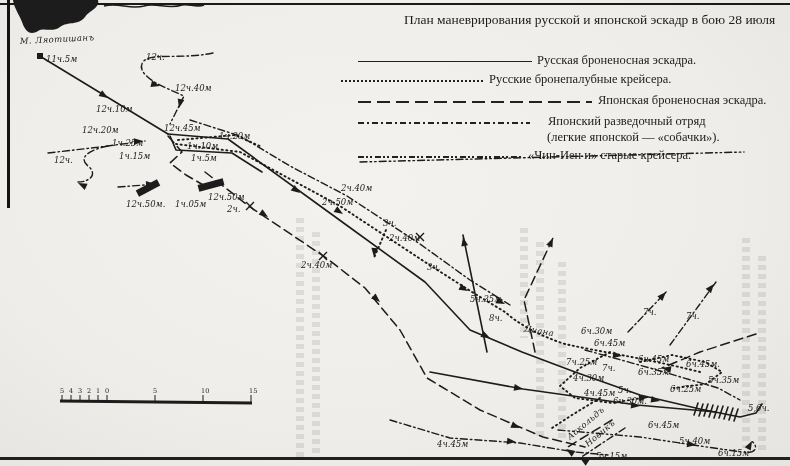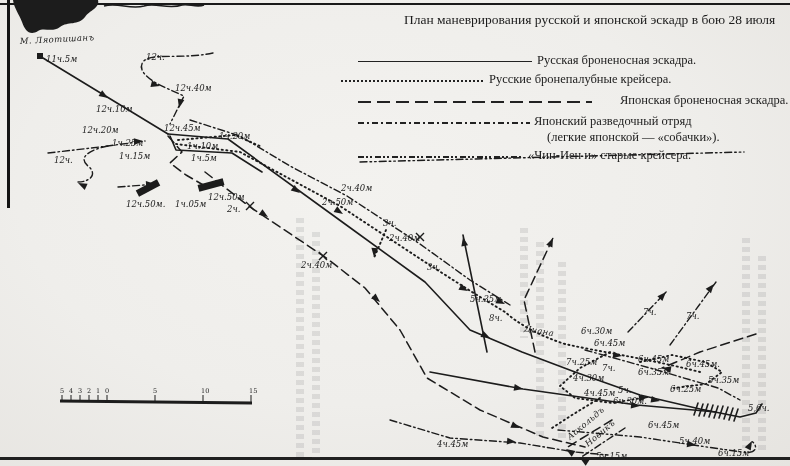--- a/index.html
+++ b/index.html
@@ -194,23 +194,23 @@
   </div>
 
   <div>
     <div class="legend-sample ls-solid" style="left:358px;top:61px;width:174px;"></div>
     <div class="legend-label" style="left:537px;top:53px;font-family:Liberation Serif, serif;">Русская броненосная эскадра.</div>
 
     <div class="legend-sample ls-dotted" style="left:341px;top:80px;width:142px;"></div>
     <div class="legend-label" style="left:489px;top:72px;text-align:center;">Русские бронепалубные крейсера.</div>
 
     <div class="legend-sample ls-dashed" style="left:358px;top:101px;width:234px;"></div>
-    <div class="legend-label" style="left:620px;top:93px;">Японская броненосная эскадра.</div>
+    <div class="legend-label" style="left:598px;top:93px;">Японская броненосная эскадра.</div>
 
     <div class="legend-sample ls-dashdot" style="left:358px;top:122px;width:172px;"></div>
-    <div class="legend-label" style="left:534px;top:114px;">Японский разведочный отряд</div>
+    <div class="legend-label" style="left:548px;top:114px;">Японский разведочный отряд</div>
     <div class="legend-label" style="left:547px;top:130px;">(легкие японской — «собачки»).</div>
 
     <div class="legend-sample ls-dashdotdot" style="left:358px;top:156px;width:164px;"></div>
     <div class="legend-label" style="left:528px;top:148px;">«Чин-Иен и» старые крейсера.</div>
   </div>
 
 </div>
 
 </body></html>

